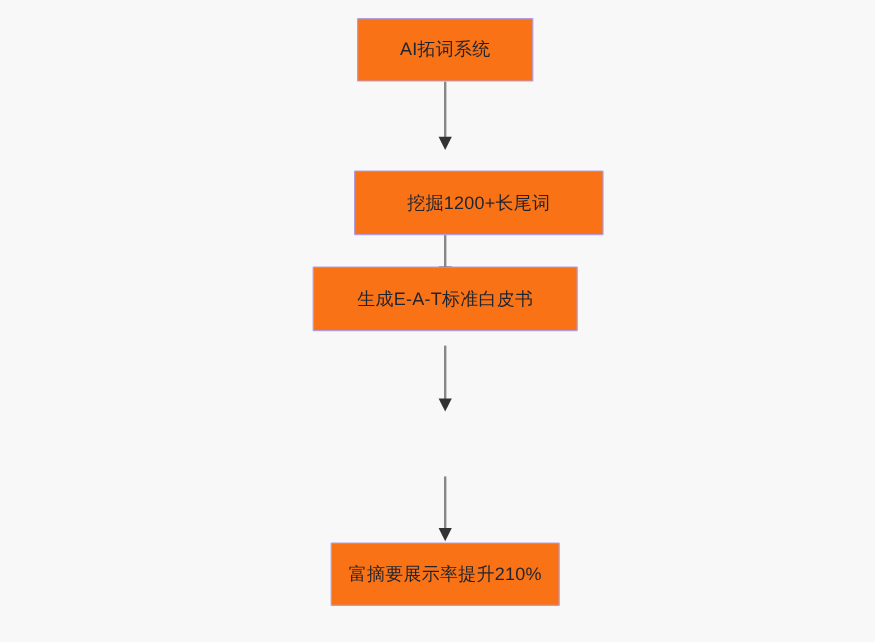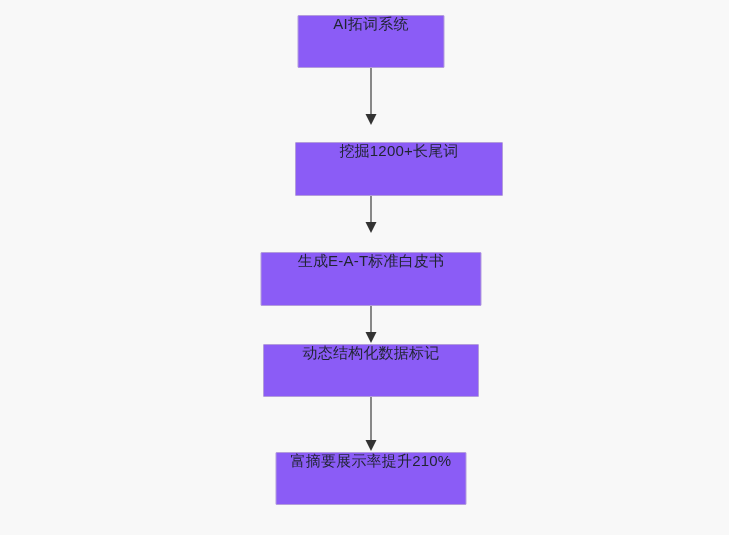--- a/index.html
+++ b/index.html
@@ -14,24 +14,25 @@
     overflow: hidden;
   }
   #flow-canvas {
     position: relative;
     width: 729px;
     height: 535px;
   }
   .node {
     position: absolute;
     box-sizing: border-box;
-    background: #8b5cf6;
+    background: #f97316;
     border: 1.5px solid #b39ddb;
     border-radius: 1px;
     display: flex;
+    align-items: center;
     justify-content: center;
     transform: translateX(-50%);
     left: 371px;
   }
   .node-label {
     color: #1f2430;
     font-size: 15px;
     line-height: 1;
     letter-spacing: 0.2px;
     white-space: nowrap;
@@ -91,25 +92,22 @@
   </div>
 
   <div class="node" style="top:15px; width:147px; height:53px;">
     <span class="node-label">AI拓词系统</span>
   </div>
 
   <div class="node" style="top:142px; width:208px; height:54px;margin-left:28px;">
     <span class="node-label">挖掘1200+长尾词</span>
   </div>
 
-  <div class="node" style="top:252px; width:221px; height:54px;">
+  <div class="node" style="top:222px; width:221px; height:54px;">
     <span class="node-label">生成E-A-T标准白皮书</span>
   </div>
 
-  <div class="node" style="top:344px; width:216px; height:53px;">
-    <span class="node-label">动态结构化数据标记</span>
-  </div>
 
   <div class="node" style="top:452px; width:191px; height:53px;">
     <span class="node-label">富摘要展示率提升210%</span>
   </div>
 
 </div>
 
 </body></html>

